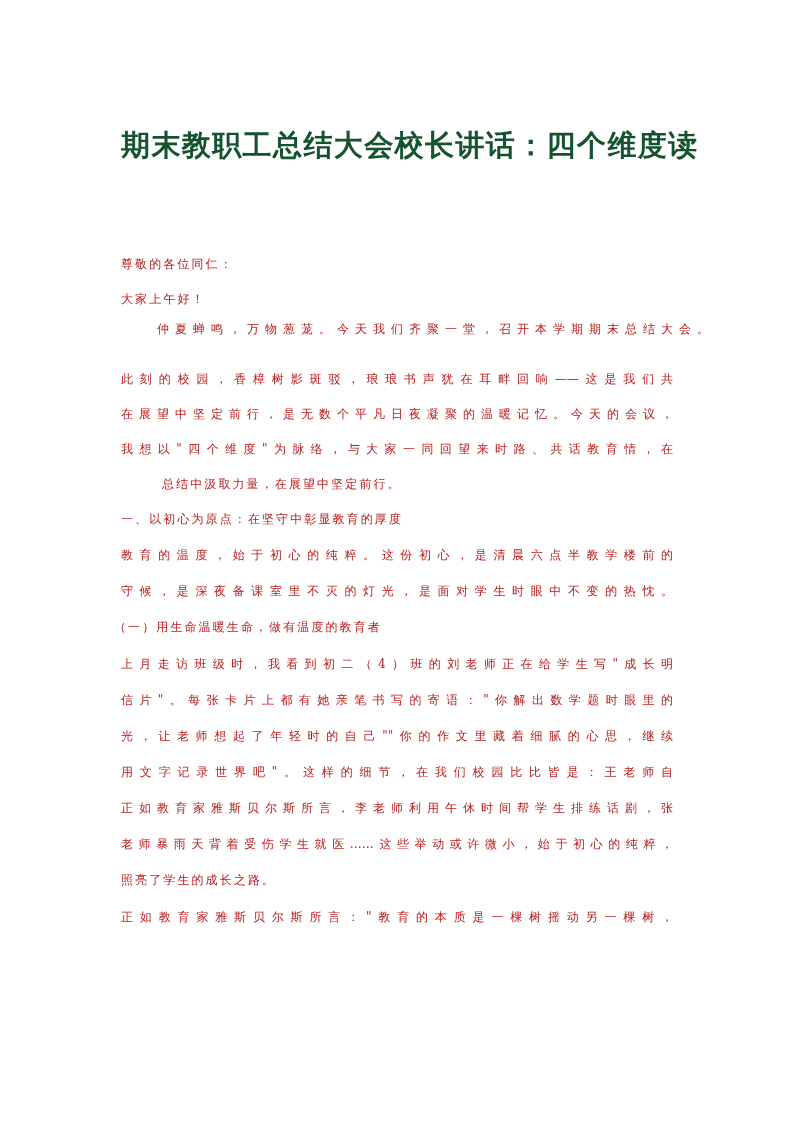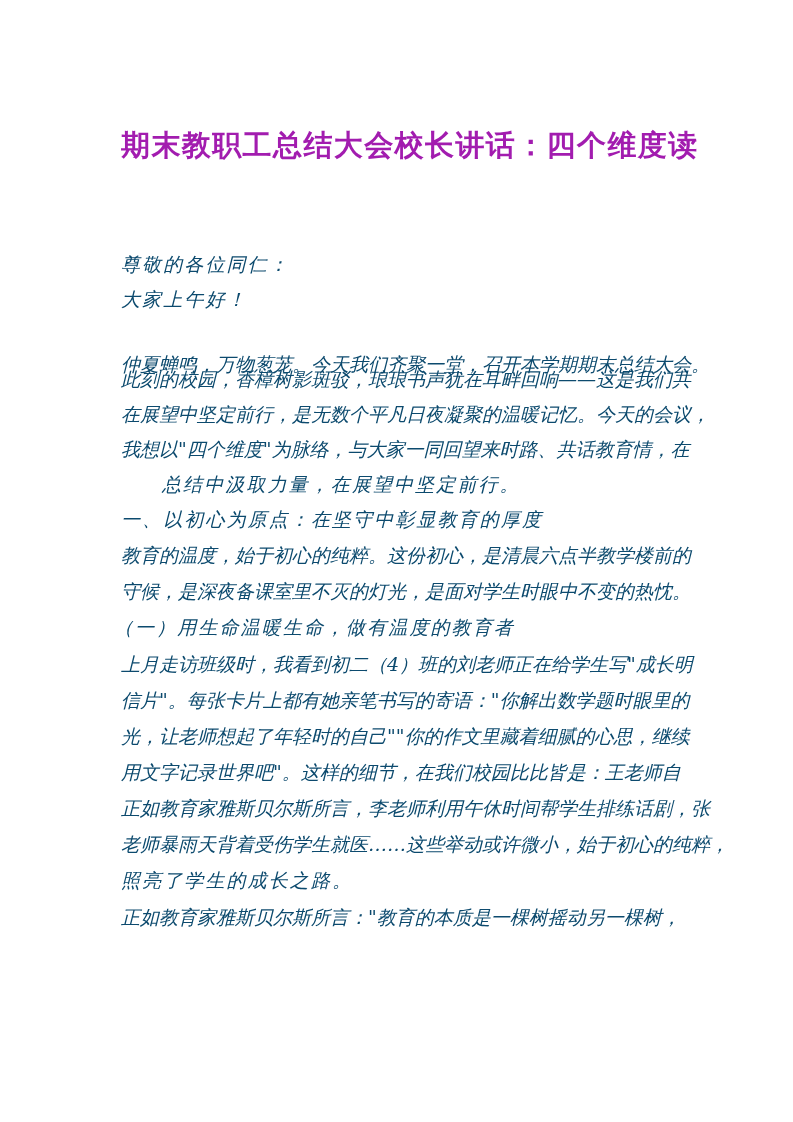--- a/index.html
+++ b/index.html
@@ -1,35 +1,35 @@
 <!DOCTYPE html>
 <html><head>
 <meta charset="utf-8">
 <style>
   html, body { margin: 0; padding: 0; background: #ffffff; }
   body { width: 793px; height: 1122px; position: relative; overflow: hidden;
          font-family: "DejaVu Serif", "Liberation Serif", serif; color: #111111; }
   .page { position: absolute; left: 0; top: 0; width: 793px; height: 1122px; background: #ffffff; }
   .title-line { position: absolute; left: 121px; width: 552px; text-align: center;
                 font-family: "DejaVu Sans", "Liberation Sans", sans-serif; font-weight: bold;
-                font-size: 29px; line-height: 36px; letter-spacing: 1.4px; white-space: nowrap; color: #a21caf; }
-  .line { position: absolute; left: 121px; width: 560px; font-size: 19px; line-height: 24px;
-          white-space: nowrap; letter-spacing: 2.1px; color: #0c4a6e; font-style: italic; }
+                font-size: 29px; line-height: 36px; letter-spacing: 1.4px; white-space: nowrap; color: #14532d; }
+  .line { position: absolute; left: 121px; width: 560px; font-size: 12px; line-height: 24px;
+          white-space: nowrap; letter-spacing: 2.1px; color: #b91c1c; }
   .line.justify { width: 552px; text-align: justify; text-align-last: justify; letter-spacing: 0; }
   .line.indent-paren { left: 114px; }
 </style>
 </head>
 <body>
 
 <div class="page">
   <div class="title-line" style="top:127px">期末教职工总结大会校长讲话：四个维度读</div>
   <div id="body-lines">
       <div class="line" style="top: 252px;">尊敬的各位同仁：</div>
       <div class="line" style="top: 287px;">大家上午好！</div>
-      <div class="line justify" style="top: 352px;">仲夏蝉鸣，万物葱茏。今天我们齐聚一堂，召开本学期期末总结大会。</div>
+      <div class="line justify" style="top: 317px; margin-left: 36px;">仲夏蝉鸣，万物葱茏。今天我们齐聚一堂，召开本学期期末总结大会。</div>
       <div class="line justify" style="top: 367px;">此刻的校园，香樟树影斑驳，琅琅书声犹在耳畔回响——这是我们共</div>
       <div class="line justify" style="top: 402px;">在展望中坚定前行，是无数个平凡日夜凝聚的温暖记忆。今天的会议，</div>
       <div class="line justify" style="top: 437px;">我想以"四个维度"为脉络，与大家一同回望来时路、共话教育情，在</div>
       <div class="line" style="top: 472px; margin-left: 41px;">总结中汲取力量，在展望中坚定前行。</div>
       <div class="line" style="top: 507px;">一、以初心为原点：在坚守中彰显教育的厚度</div>
       <div class="line justify" style="top: 543px;">教育的温度，始于初心的纯粹。这份初心，是清晨六点半教学楼前的</div>
       <div class="line justify" style="top: 579px;">守候，是深夜备课室里不灭的灯光，是面对学生时眼中不变的热忱。</div>
       <div class="line indent-paren" style="top: 615px;">（一）用生命温暖生命，做有温度的教育者</div>
       <div class="line justify" style="top: 652px;">上月走访班级时，我看到初二（4）班的刘老师正在给学生写"成长明</div>
       <div class="line justify" style="top: 688px;">信片"。每张卡片上都有她亲笔书写的寄语："你解出数学题时眼里的</div>

